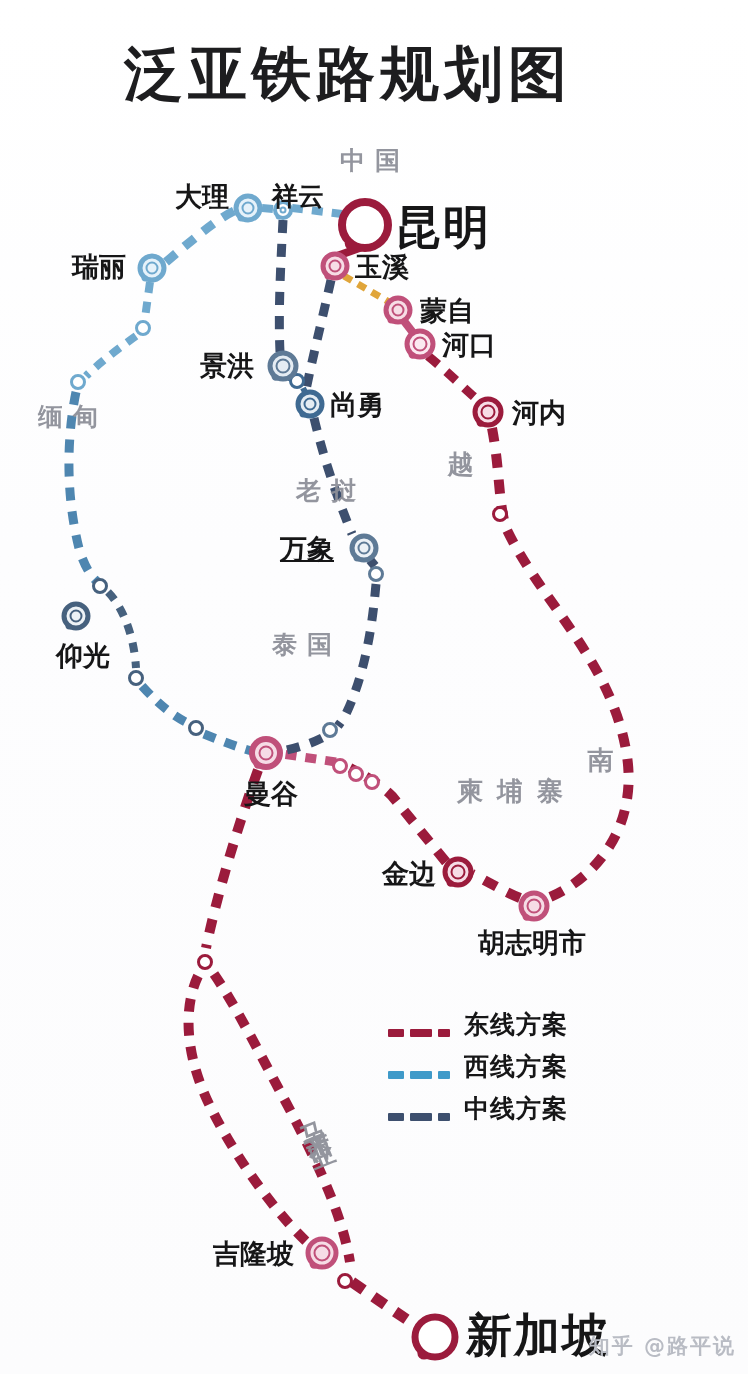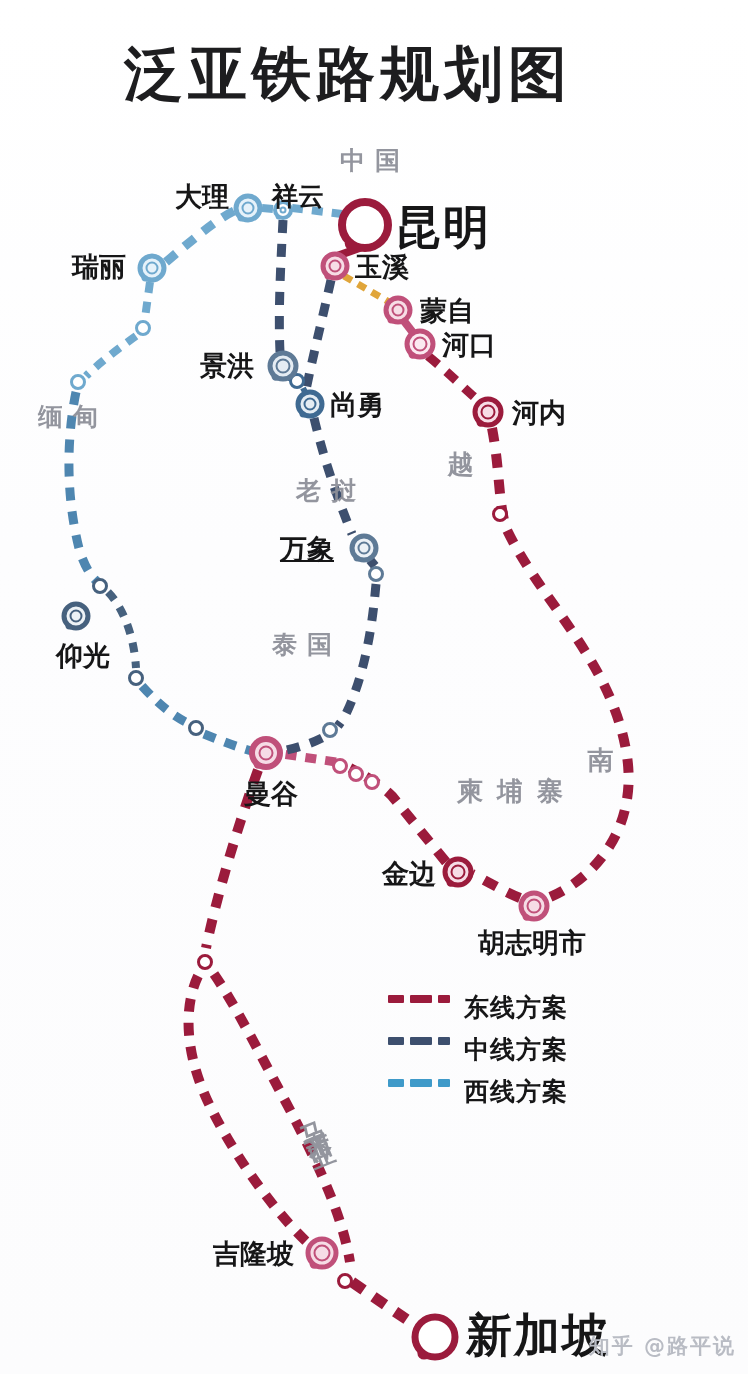--- a/index.html
+++ b/index.html
@@ -29,21 +29,21 @@
     position:absolute;white-space:nowrap;font-weight:bold;line-height:1;
     color:#8e9099;opacity:.95;
   }
   .country.c1{font-size:25px;letter-spacing:10px;}
   .country.c2{font-size:26px;letter-spacing:14px;}
   .country.vert{writing-mode:vertical-rl;letter-spacing:26px;font-size:26px;}
   .country.diag{font-size:25px;letter-spacing:8px;writing-mode:vertical-rl;
     transform:rotate(-22deg);transform-origin:top left;}
 
   .legend{position:absolute;left:388px;top:995px;}
-  .legend-row{display:flex;align-items:flex-start;height:42px;}
+  .legend-row{display:flex;align-items:flex-end;height:42px;}
   .legend-dash{width:62px;height:8px;margin-right:14px;position:relative;}
   .legend-dash i{position:absolute;top:0;height:8px;border-radius:1px;display:block;}
   .legend-label{font-size:25px;font-weight:bold;color:#161617;letter-spacing:1px;line-height:1;}
 
   .wm{
     position:absolute;right:12px;bottom:14px;
     font-size:21px;color:#b9bcc4;letter-spacing:2px;white-space:nowrap;
     font-weight:bold;
     margin-top:19px;
   }
@@ -218,30 +218,30 @@
     <div class="legend-row">
       <span class="legend-dash">
           <i style="left: 0px; width: 16px; background: rgb(155, 27, 60);"></i>
           <i style="left: 22px; width: 22px; background: rgb(155, 27, 60);"></i>
           <i style="left: 50px; width: 12px; background: rgb(155, 27, 60);"></i>
         </span>
       <span class="legend-label">东线方案</span>
     </div>
     <div class="legend-row">
       <span class="legend-dash">
+          <i style="left: 0px; width: 16px; background: rgb(63, 154, 201);"></i>
+          <i style="left: 22px; width: 22px; background: rgb(63, 154, 201);"></i>
+          <i style="left: 50px; width: 12px; background: rgb(63, 154, 201);"></i>
+        </span>
+      <span class="legend-label">西线方案</span>
+    </div>
+    <div class="legend-row">
+      <span class="legend-dash">
           <i style="left: 0px; width: 16px; background: rgb(61, 79, 110);"></i>
           <i style="left: 22px; width: 22px; background: rgb(61, 79, 110);"></i>
           <i style="left: 50px; width: 12px; background: rgb(61, 79, 110);"></i>
         </span>
       <span class="legend-label">中线方案</span>
     </div>
-    <div class="legend-row">
-      <span class="legend-dash">
-          <i style="left: 0px; width: 16px; background: rgb(63, 154, 201);"></i>
-          <i style="left: 22px; width: 22px; background: rgb(63, 154, 201);"></i>
-          <i style="left: 50px; width: 12px; background: rgb(63, 154, 201);"></i>
-        </span>
-      <span class="legend-label">西线方案</span>
-    </div>
   </div>
 
   <div class="wm">知乎 @路平说</div>
 </div>
 
 </body></html>

